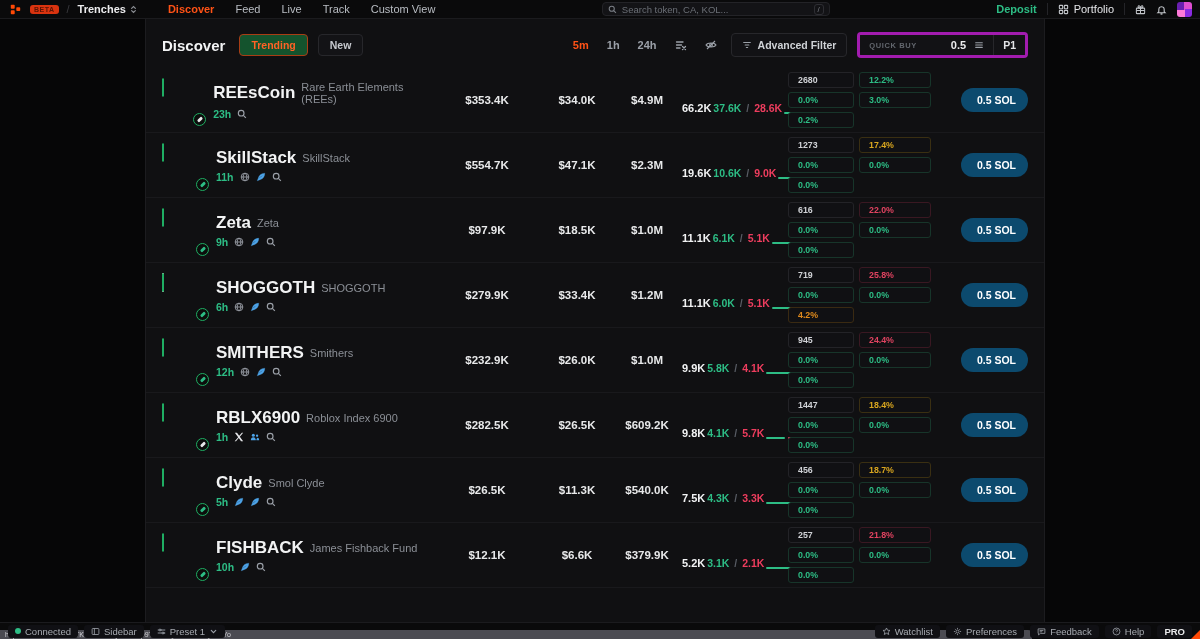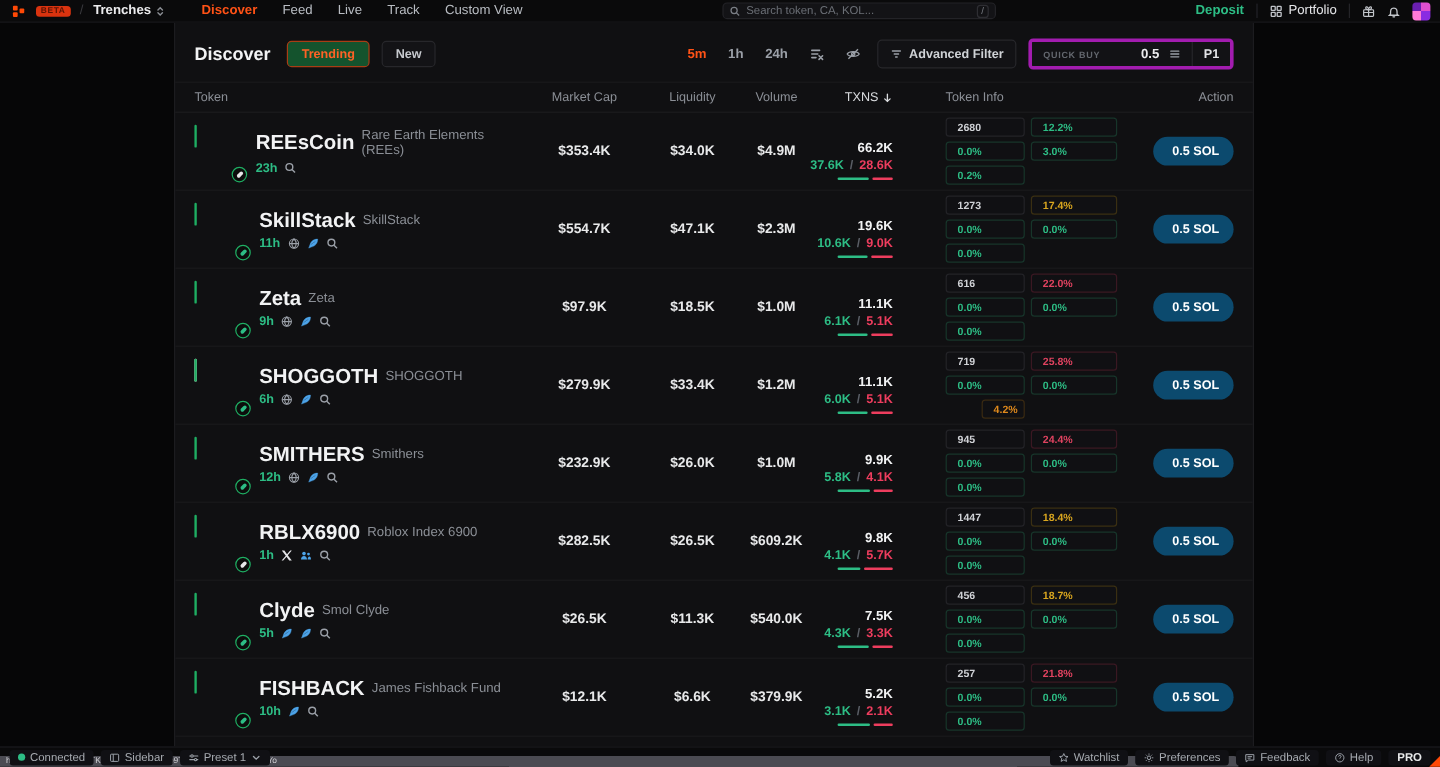--- a/index.html
+++ b/index.html
@@ -96,38 +96,38 @@
   .tsym { font-size:17px; font-weight:700; color:#f2f3f4; }
   .tfull { font-size:11px; color:#8b8f96; }
   .copy-ic { color:#6b6f76; font-size:9px; cursor:pointer; }
   .tsub { display:flex; align-items:center; gap:6px; font-size:10.5px; }
   .tage { color:#2dbd85; font-weight:700; }
   .tlink { color:#9ba0a8; font-size:10px; cursor:pointer; display:inline-flex; }
   .tlink svg { width:1em; height:1em; }
   .ic-feather { color:#4da3e8; } .ic-community { color:#4da3e8; } .ic-x { color:#e4e5e8; }
 
   .cell-num { text-align:center; font-size:11.5px; font-weight:700; color:#e8e9ea; }
-  .cell-txns { display:flex; flex-direction:column; align-items:flex-end; gap:2px;margin-top:16px; }
+  .cell-txns { display:flex; align-items:flex-end; gap:2px;margin-top:16px; }
   .txns-total { font-size:11px; font-weight:700; color:#f2f3f4; }
   .txns-sub { font-size:10.5px; font-weight:700; white-space:nowrap; }
   .txns-sub .buys { color:#2dbd85; } .txns-sub .sep { color:#5a5e66; margin:0 2px; }
   .txns-sub .sells { color:#ee3d5e; }
   .txns-bar { display:flex; gap:3px; height:2.5px; margin-top:2px; }
   .txns-bar .bar-buy { background:#2dbd85; border-radius:2px; }
   .txns-bar .bar-sell { background:#ee3d5e; border-radius:2px; }
 
   .cell-info { display:grid; grid-template-columns:66px 72px; gap:4px 5px; padding-left:44px; }
   .badge { display:flex; align-items:center; gap:4px; border:1px solid #232327; border-radius:3px;
     background:#101013; padding:2px 5px; font-size:8.8px; font-weight:700; }
   .badge .ic { font-size:9px; }
   .b-neutral { color:#d0d2d6; } .b-neutral .ic { color:#9ba0a8; }
   .c-green { color:#2dbd85; border-color:#17352a; }
   .c-yellow { color:#d9a61f; border-color:#3a2f12; }
   .c-red { color:#e14360; border-color:#3a1822; }
-  .c-orange { color:#e08a1c; border-color:#3a2a12;margin-left:30px; }
+  .c-orange { color:#e08a1c; border-color:#3a2a12; }
 
   .cell-action { display:flex; justify-content:flex-end; }
   .buy-btn { display:flex; align-items:center; gap:4px; background:#0c4a6e; color:#fff;
     font-size:10.5px; font-weight:700; border:none; border-radius:999px; padding:6px 12px; cursor:pointer; }
   .buy-btn .ic { color:#23110a; font-size:10px; }
 
   
   .footer { position:absolute; bottom:0; left:0; right:0; height:17px; background:#0a0a0b;
     border-top:1px solid #1b1b1e; display:flex; align-items:center; padding:0 8px; font-size:9.5px; color:#a7abb1; }
   .f-item { display:flex; align-items:center; gap:4px; cursor:pointer; position:relative; z-index:2;
@@ -256,36 +256,20 @@
           <span class="ic">
               <svg viewBox="0 0 12 12" fill="none" stroke="currentColor" stroke-width="1.3" stroke-linecap="round">
                 <path d="M2 3.2 H10 M2 6 H10 M2 8.8 H10"></path>
               </svg>
             </span>
         </span>
         <span class="qb-preset">P1</span>
       </span>
     </div>
 
-    <div class="cols thead">
-      <span class="th">Token</span>
-      <span class="th c">Market Cap</span>
-      <span class="th c">Liquidity</span>
-      <span class="th c">Volume</span>
-      <span class="th r sorted">
-        <span>TXNS</span>
-        <span class="ic">
-            <svg viewBox="0 0 12 12" fill="none" stroke="currentColor" stroke-width="1.5" stroke-linecap="round">
-              <path d="M6 2 V10 M3 7.2 L6 10 L9 7.2"></path>
-            </svg>
-          </span>
-      </span>
-      <span class="th th-info">Token Info</span>
-      <span class="th r">Action</span>
-    </div>
 
     <div class="tbody">
   <div class="cols trow">
     <div class="cell-token">
       <span class="timg-wrap">
         <span class="timg img-plain"></span>
         <span class="img-badge pill-white">
                 <i></i>
               </span>
       </span>

